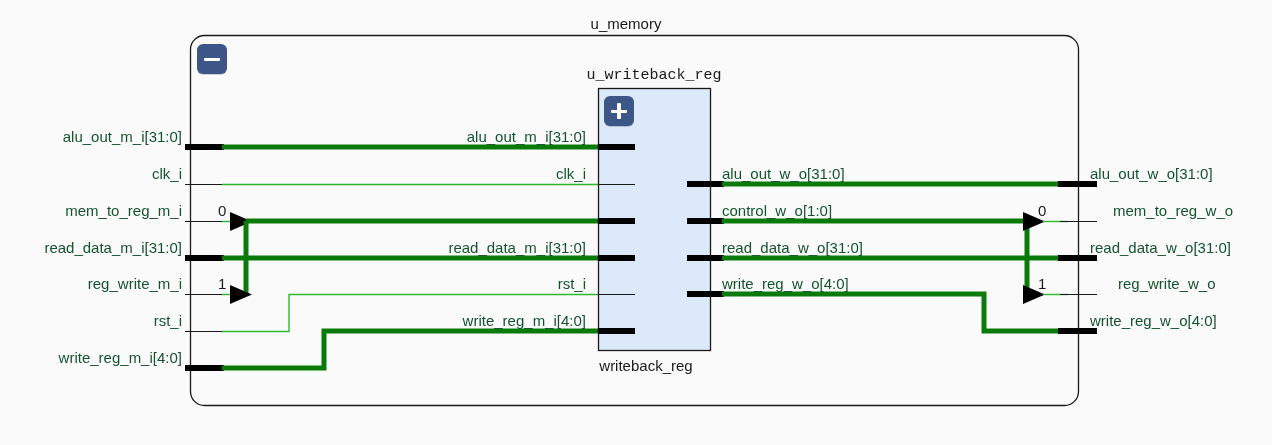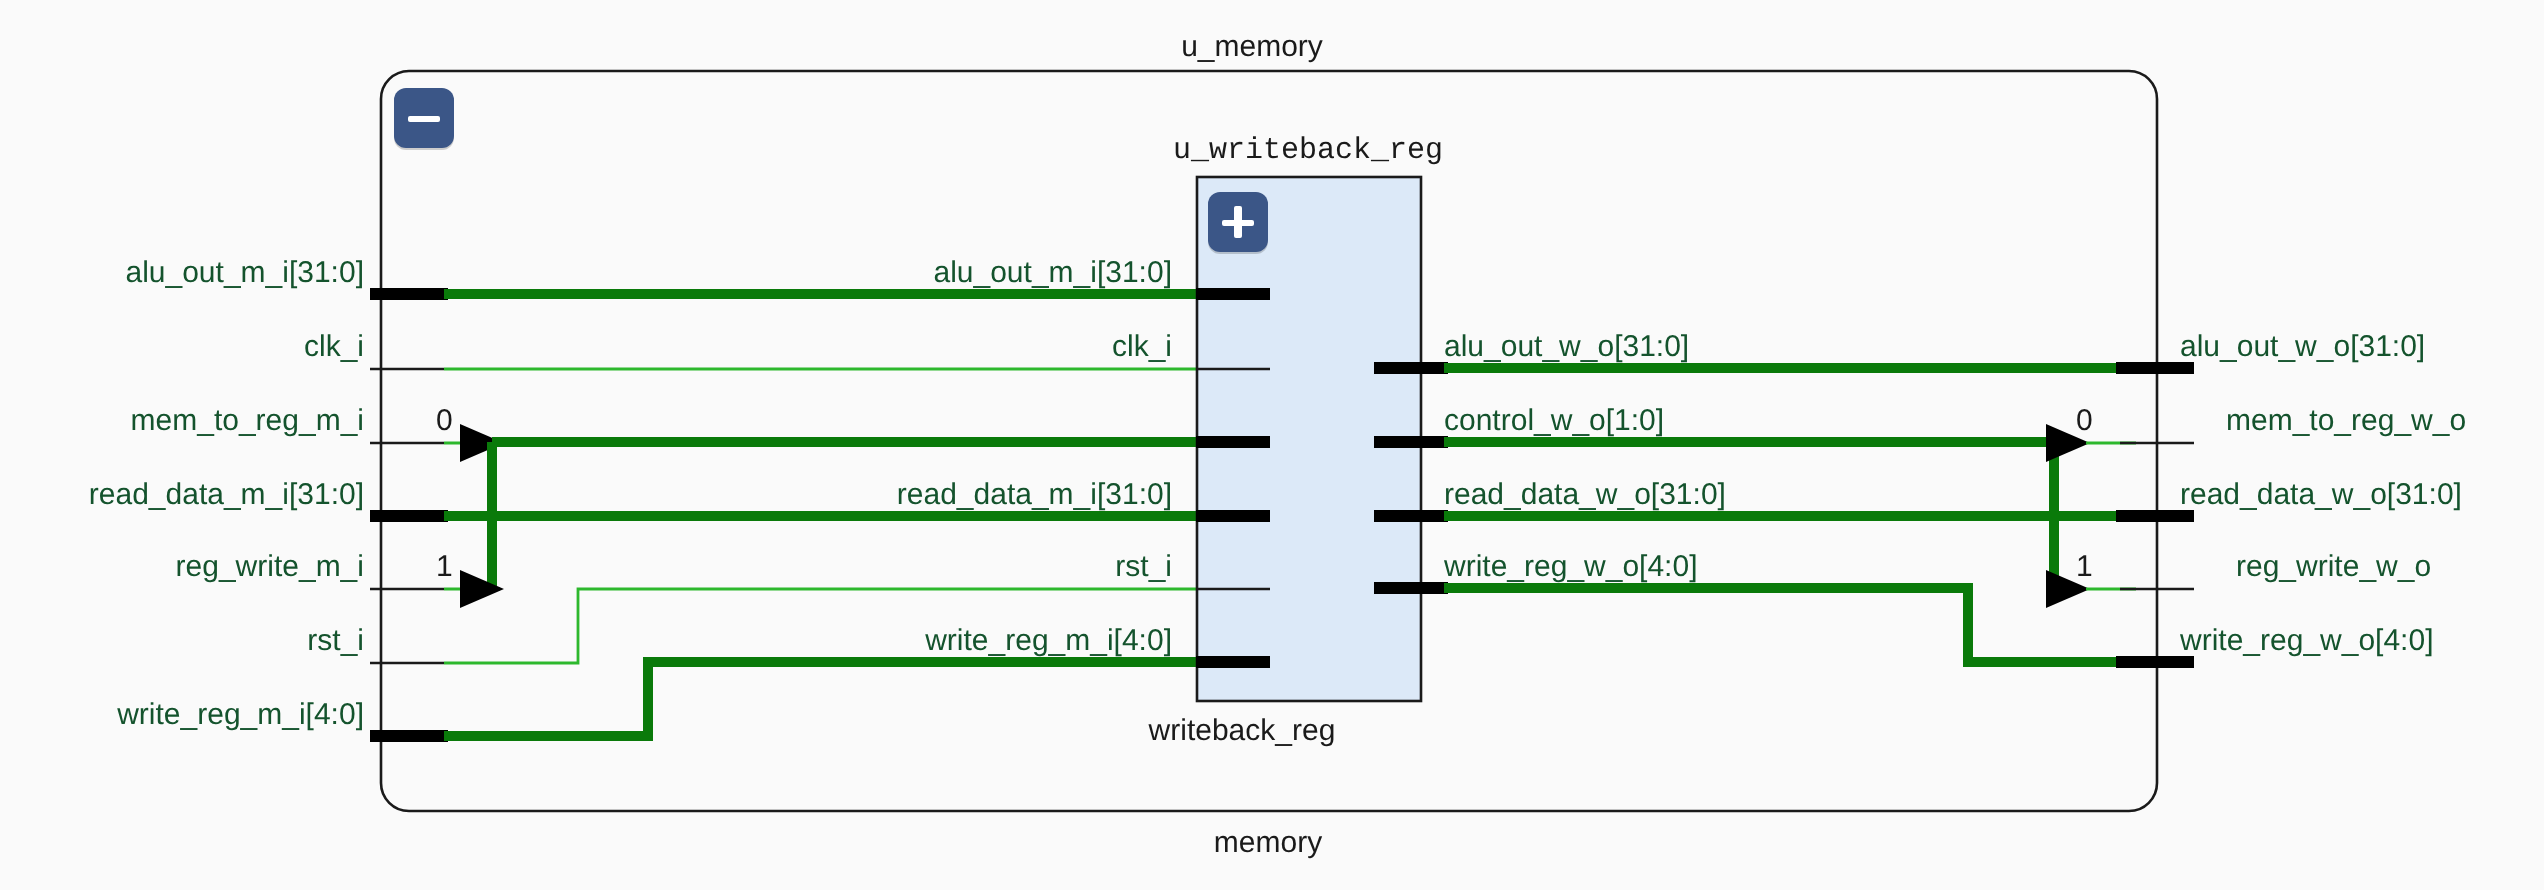--- a/index.html
+++ b/index.html
@@ -145,23 +145,22 @@
     <line x1="1058" y1="258" x2="1097" y2="258" stroke="#000000" stroke-width="6"></line>
     <line x1="1060" y1="294.5" x2="1097" y2="294.5" stroke="#1a1a1a" stroke-width="1.2"></line>
     <line x1="1058" y1="331" x2="1097" y2="331" stroke="#000000" stroke-width="6"></line>
 
   </svg>
 
   <div class="expander" style="left:197px; top:44px;"></div>
   <div class="expander plus" style="left:604px; top:96px;"></div>
 
   <div class="title" style="left:526px; top:16px; width:200px;">u_memory</div>
-  <div class="title" style="left:534px; top:414px; width:200px;">memory</div>
   <div class="title" style="left:554px; top:68px; width:200px;font-family:Liberation Mono, monospace;">u_writeback_reg</div>
-  <div class="title" style="left:521px; top:358px; width:200px;">writeback_reg</div>
+  <div class="title" style="left:546px; top:358px; width:200px;">writeback_reg</div>
 
   <div class="lbl r" style="left:0px; top:129px; width:182px;">alu_out_m_i[31:0]</div>
   <div class="lbl r" style="left:0px; top:166px; width:182px;">clk_i</div>
   <div class="lbl r" style="left:0px; top:203px; width:182px;">mem_to_reg_m_i</div>
   <div class="lbl r" style="left:0px; top:240px; width:182px;">read_data_m_i[31:0]</div>
   <div class="lbl r" style="left:0px; top:276px; width:182px;">reg_write_m_i</div>
   <div class="lbl r" style="left:0px; top:313px; width:182px;">rst_i</div>
   <div class="lbl r" style="left:0px; top:350px; width:182px;">write_reg_m_i[4:0]</div>
 
   <div class="val" style="left:218px; top:203px;">0</div>

